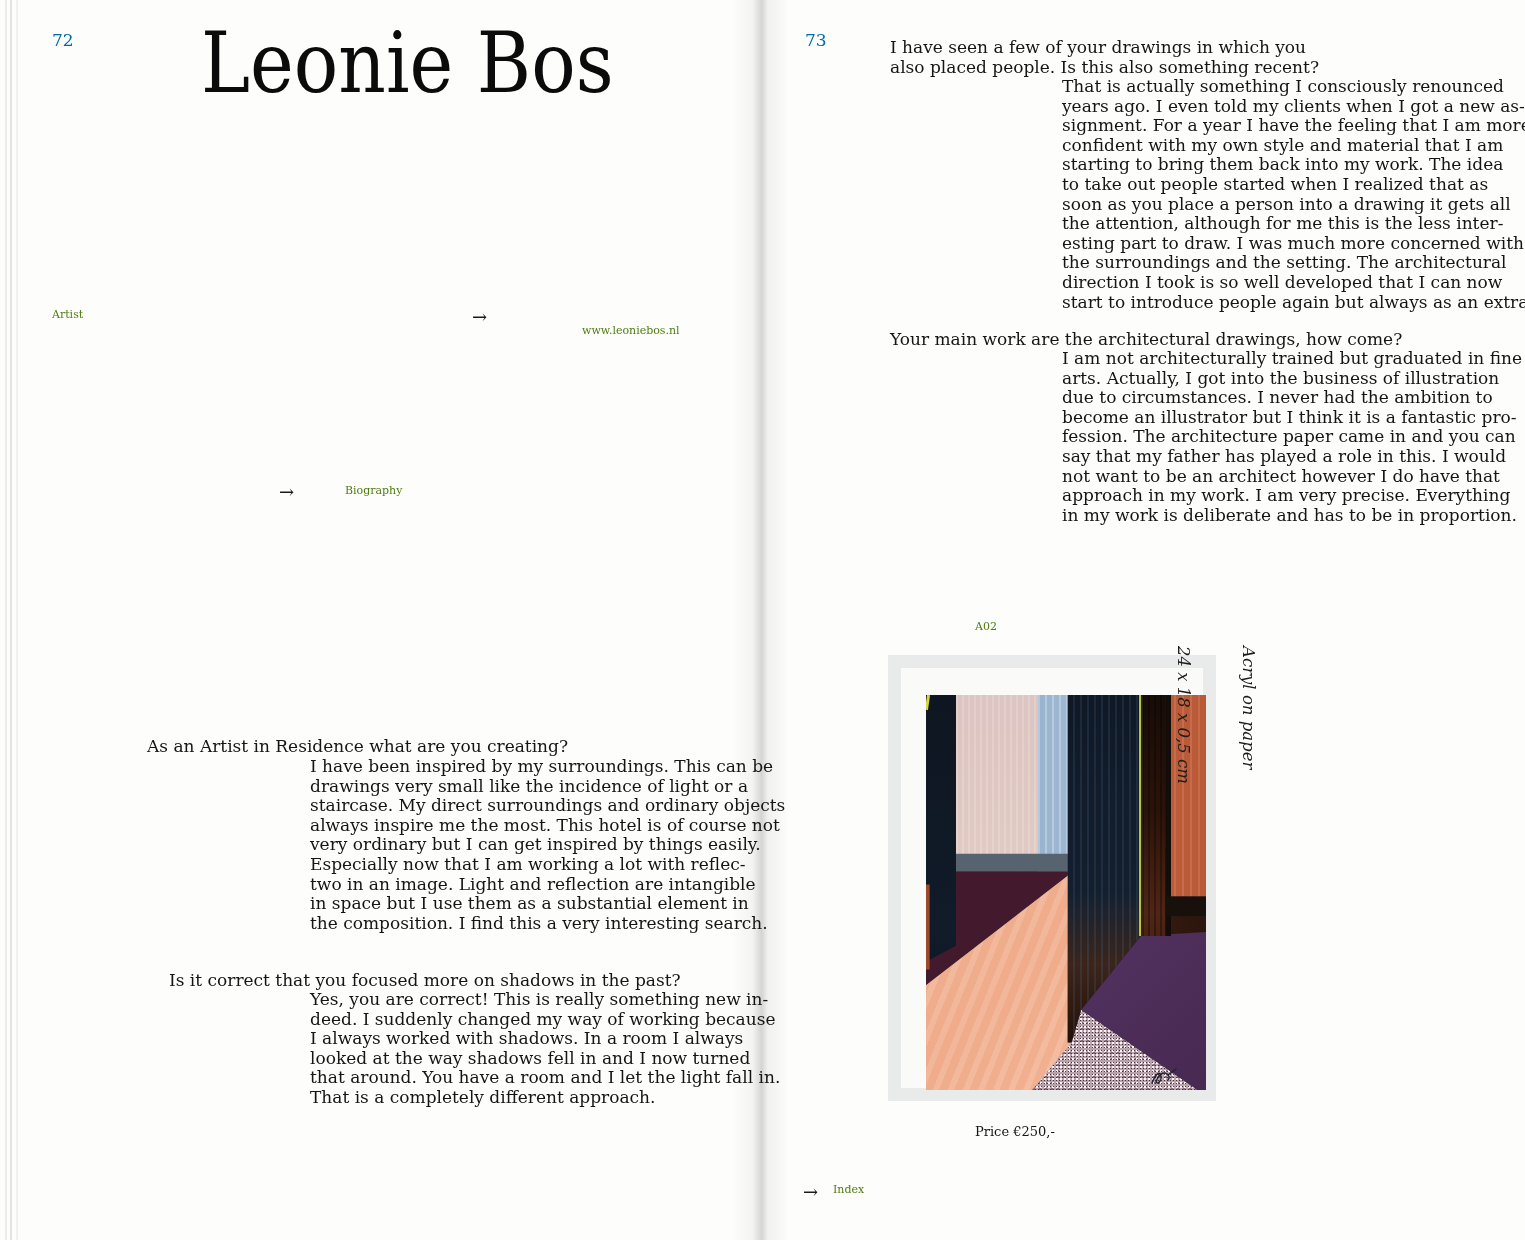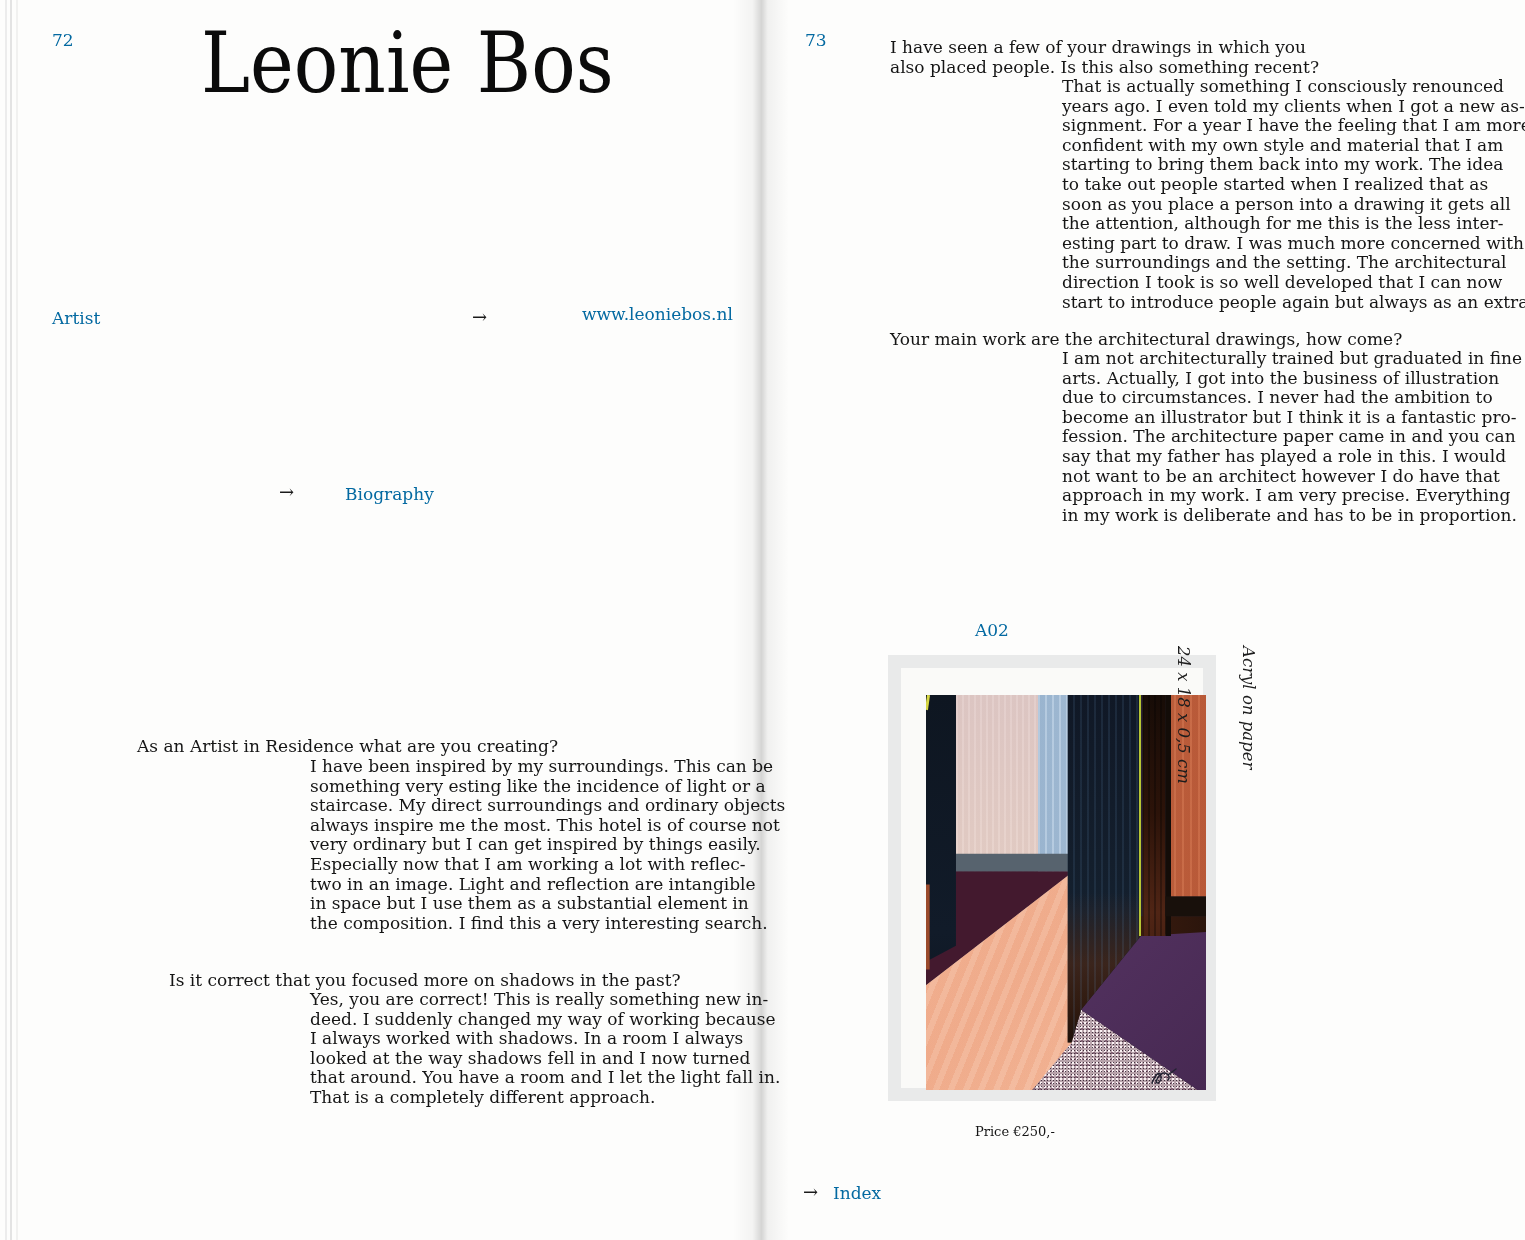--- a/index.html
+++ b/index.html
@@ -103,45 +103,45 @@
       radial-gradient(16px 26px at 40% 78%, rgba(60,100,150,0.35), rgba(0,0,0,0) 70%),
       linear-gradient(180deg,#0e1621 0%, #111b29 60%, #0b121c 100%);
   }
   .lyr-sliver{clip-path:inset(48% 98.7% 30.5% 0);background:#9a4a2c;}
   .corner-tick{position:absolute;right:2px;bottom:1px;width:3px;height:15px;background:#d6d644;transform:rotate(8deg);}
   .caption-rot{
     font-size:16.5px;line-height:21.5px;color:#1c1c1c;font-style:italic;
     transform:rotate(90deg);transform-origin:left top;white-space:pre;width:150px;
   }
   .price{font-size:13px;color:#151515;}
-  .label{font-size:17px;color:#0369a1;}
+  .label{font-size:11px;color:#4d7c0f;}
 </style>
 </head>
 <body>
 
 <div class="edge-line" style="left:5px;background:#ececec;"></div>
 <div class="edge-line" style="left:10px;background:#e3e3e3;"></div>
 <div class="edge-line" style="left:16px;background:#f1f1f0;"></div>
 <div class="gutter"></div>
 
 <div class="abs pagenum" style="left:52px;top:30px;">72</div>
 
 <div class="abs title" style="left:201px;top:24px;">Leonie Bos</div>
 
 <div class="abs label" style="left:52px;top:308px;">Artist</div>
 <div class="abs arrow" style="left:472px;top:306px;">→</div>
-<div class="abs label" style="left:582px;top:304px;text-align:center;">www.leoniebos.nl</div>
+<div class="abs label" style="left:582px;top:324px;text-align:center;">www.leoniebos.nl</div>
 
 <div class="abs arrow" style="left:279px;top:481px;">→</div>
 <div class="abs label" style="left:345px;top:484px;">Biography</div>
 
-<div class="abs body-text" style="left:137px;top:737px;white-space:pre;">As an Artist in Residence what are you creating?</div>
+<div class="abs body-text" style="left:147px;top:737px;white-space:pre;">As an Artist in Residence what are you creating?</div>
 <div class="abs body-text" style="left:310px;top:757px;">
     <div class="tline">I have been inspired by my surroundings. This can be</div>
-    <div class="tline">something very esting like the incidence of light or a</div>
+    <div class="tline">drawings very small like the incidence of light or a</div>
     <div class="tline">staircase. My direct surroundings and ordinary objects</div>
     <div class="tline">always inspire me the most. This hotel is of course not</div>
     <div class="tline">very ordinary but I can get inspired by things easily.</div>
     <div class="tline">Especially now that I am working a lot with reflec-</div>
     <div class="tline">two in an image. Light and reflection are intangible</div>
     <div class="tline">in space but I use them as a substantial element in</div>
     <div class="tline">the composition. I find this a very interesting search.</div>
   </div>
 
 <div class="abs body-text" style="left:137px;top:971px;white-space:pre;margin-left:32px;">Is it correct that you focused more on shadows in the past?</div>

